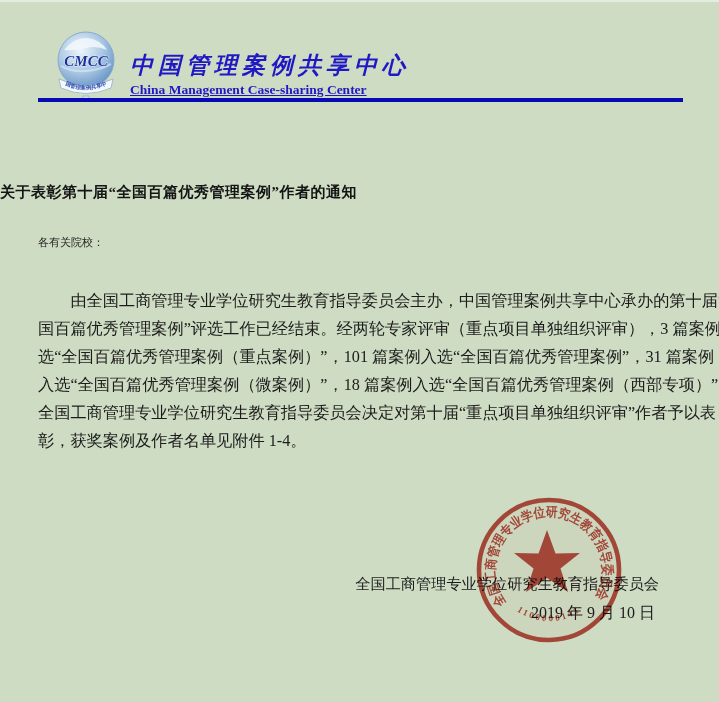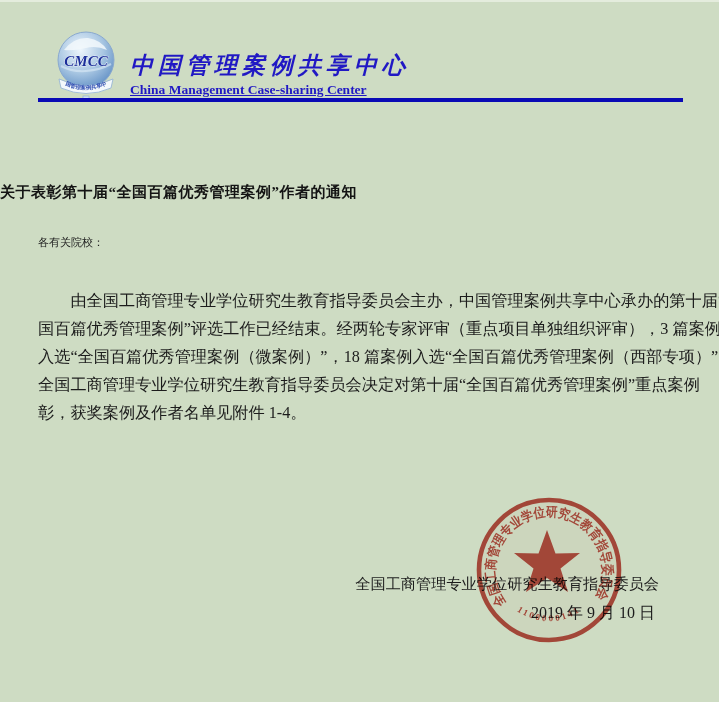--- a/index.html
+++ b/index.html
@@ -95,22 +95,23 @@
   <div class="org-cn">中国管理案例共享中心</div>
   <div class="org-en">China Management Case-sharing Center</div>
   <div class="rule"></div>
 
   <div class="title">关于表彰第十届“全国百篇优秀管理案例”作者的通知</div>
   <div class="salutation">各有关院校：</div>
 
   <div class="paragraph">
     <div class="pline indent">由全国工商管理专业学位研究生教育指导委员会主办，中国管理案例共享中心承办的第十届“全</div>
     <div class="pline">国百篇优秀管理案例”评选工作已经结束。经两轮专家评审（重点项目单独组织评审），3 篇案例入</div>
+    <div class="pline">选“全国百篇优秀管理案例（重点案例）”，101 篇案例入选“全国百篇优秀管理案例”，31 篇案例</div>
     <div class="pline">入选“全国百篇优秀管理案例（微案例）”，18 篇案例入选“全国百篇优秀管理案例（西部专项）”，。</div>
-    <div class="pline">全国工商管理专业学位研究生教育指导委员会决定对第十届“全国百篇优秀管理案例”重点案例</div>
+    <div class="pline">全国工商管理专业学位研究生教育指导委员会决定对第十届“重点项目单独组织评审”作者予以表</div>
     <div class="pline last">彰，获奖案例及作者名单见附件 1-4。</div>
   </div>
 
   <div class="signature">全国工商管理专业学位研究生教育指导委员会</div>
   <div class="date">2019 年 9 月 10 日</div>
 
   <div class="seal">
     <svg width="156" height="156" viewBox="0 0 156 156" xmlns="http://www.w3.org/2000/svg">
       <circle cx="78" cy="78" r="70" fill="rgba(194,58,48,0.04)" stroke="#c23a30" stroke-width="4.6"></circle>
       <polygon fill="#c23a30" points="76,38 84.5,61.5 109,61 89.5,76.5 97,100 76,86 55,100 62.5,76.5 43,61 67.5,61.5"></polygon>

